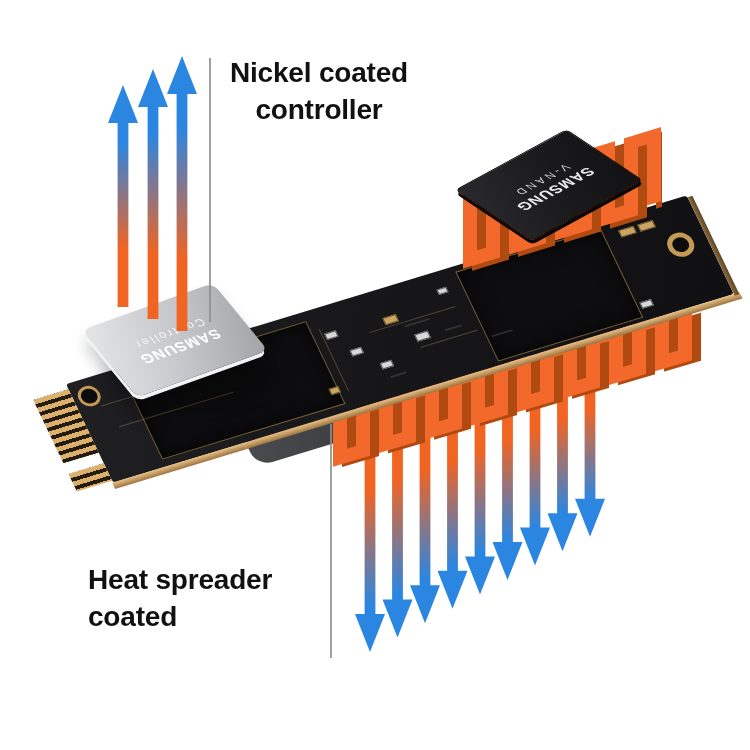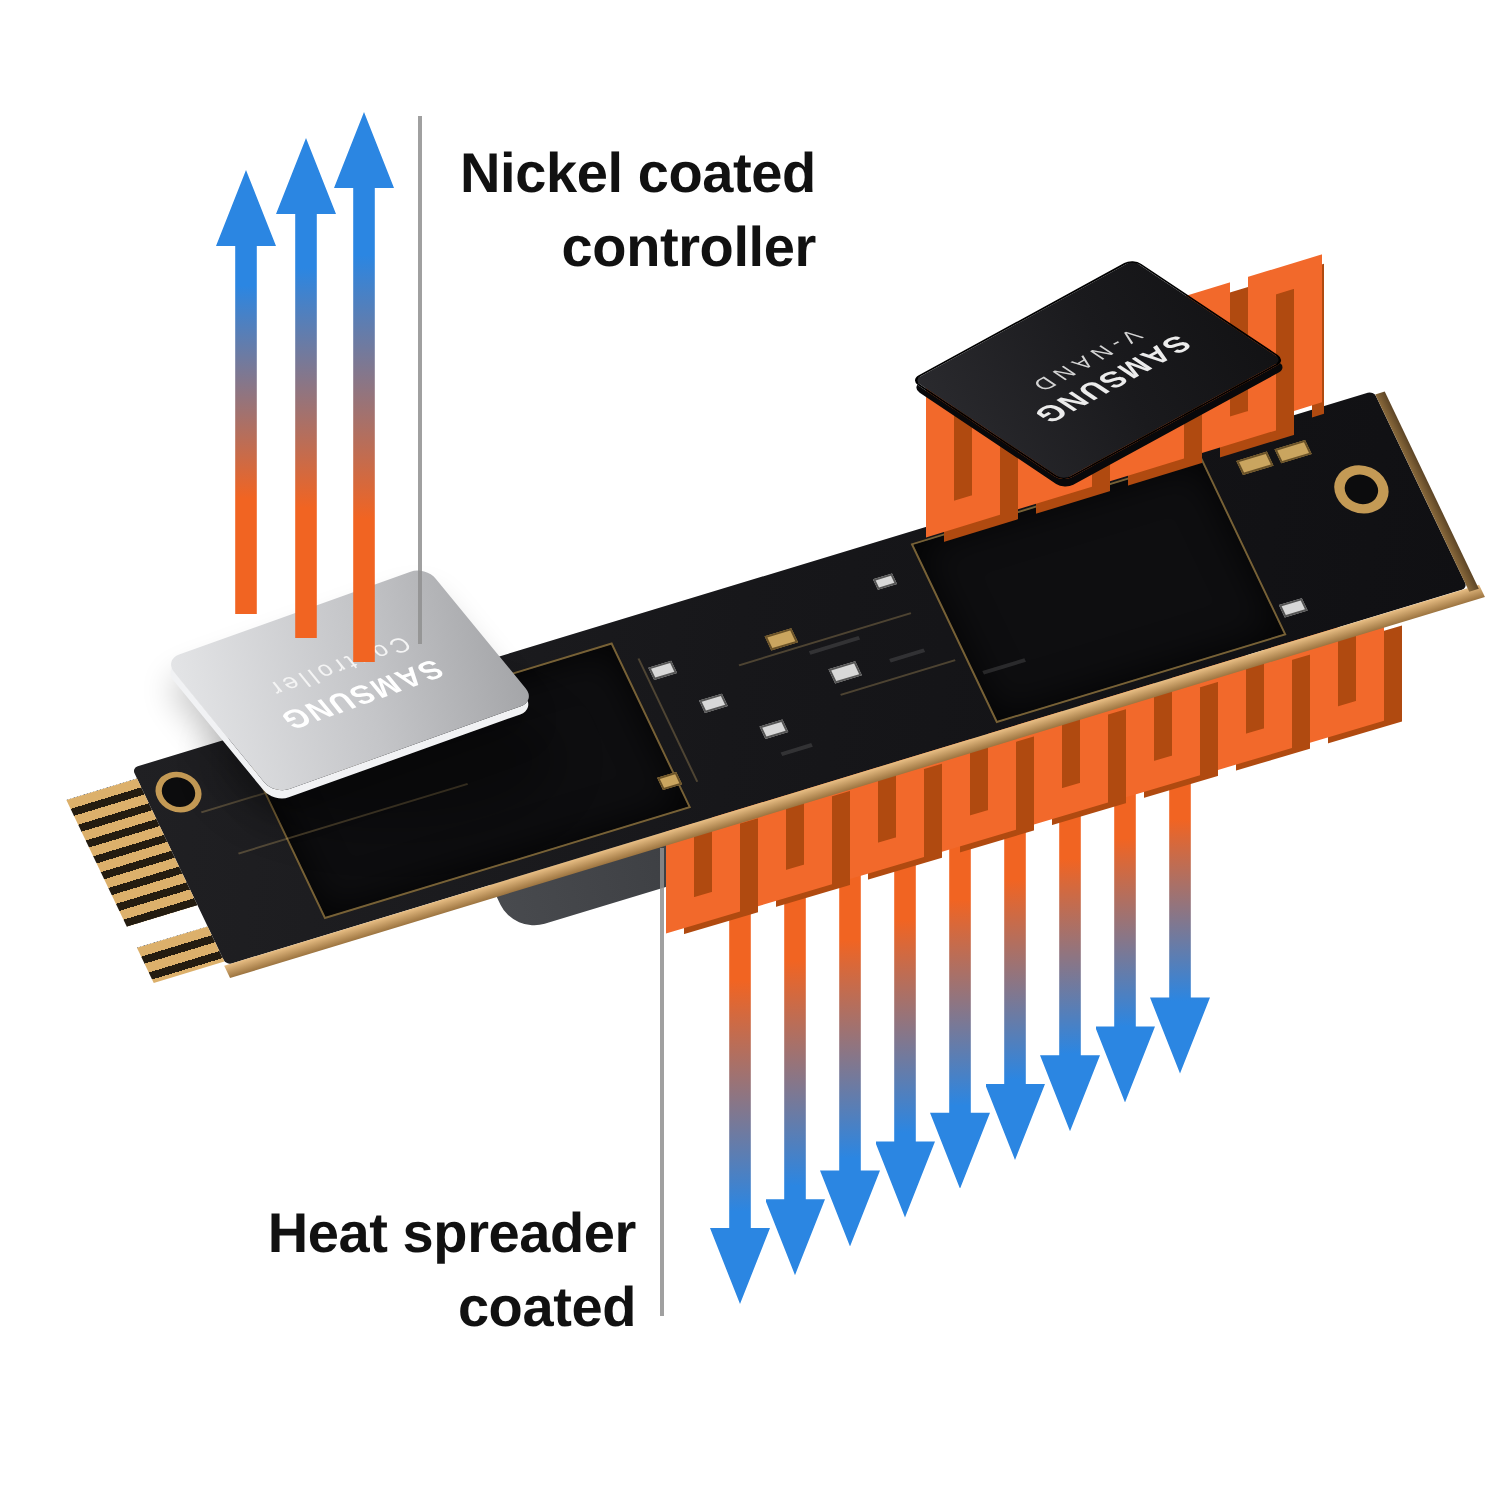--- a/index.html
+++ b/index.html
@@ -2,22 +2,22 @@
 <html style="--background: #ffffff; --text-black: #111111; --callout-line-gray: #8f8f8f; --arrow-blue: #2b86e2; --arrow-orange: #f16422; --ribbon-orange: #f2692b; --ribbon-orange-dark: #b04a10; --board-black: #17171a; --board-gold: #c9a45c; --spreader-gray: #1f2124; --controller-silver: #c4c5c8;"><head>
 <meta charset="utf-8">
 <style>
   html,body{margin:0;padding:0;background:#fff;}
   #scene{position:relative;width:750px;height:750px;overflow:hidden;
          font-family:"Liberation Sans",sans-serif;background:var(--background,#fff);}
 
   
   .callout-label{position:absolute;color:var(--text-black,#111);font-weight:700;
                  font-size:28px;line-height:37px;letter-spacing:-.2px;}
-  #label-controller{left:230px;top:68px;text-align:right;}
-  #label-spreader{left:88px;top:598px;width:230px;text-align:right;}
+  #label-controller{left:230px;top:54px;text-align:center;}
+  #label-spreader{left:88px;top:561px;width:230px;}
   .callout-line{position:absolute;width:2px;background:var(--callout-line-gray,#8f8f8f);opacity:.85;}
   #line-controller{left:209px;top:58px;height:264px;}
   #line-spreader{left:330px;top:424px;height:234px;}
 
   
   .up-arrow,.down-arrow{position:absolute;width:30px;}
   .up-arrow{
     clip-path:polygon(50% 0,100% 38px,68% 38px,68% 100%,32% 100%,32% 38px,0 38px);
     background:linear-gradient(180deg,var(--arrow-blue,#2b86e2) 0%,var(--arrow-blue,#2b86e2) 26%,var(--arrow-orange,#f16422) 74%,var(--arrow-orange,#f16422) 100%);
   }

